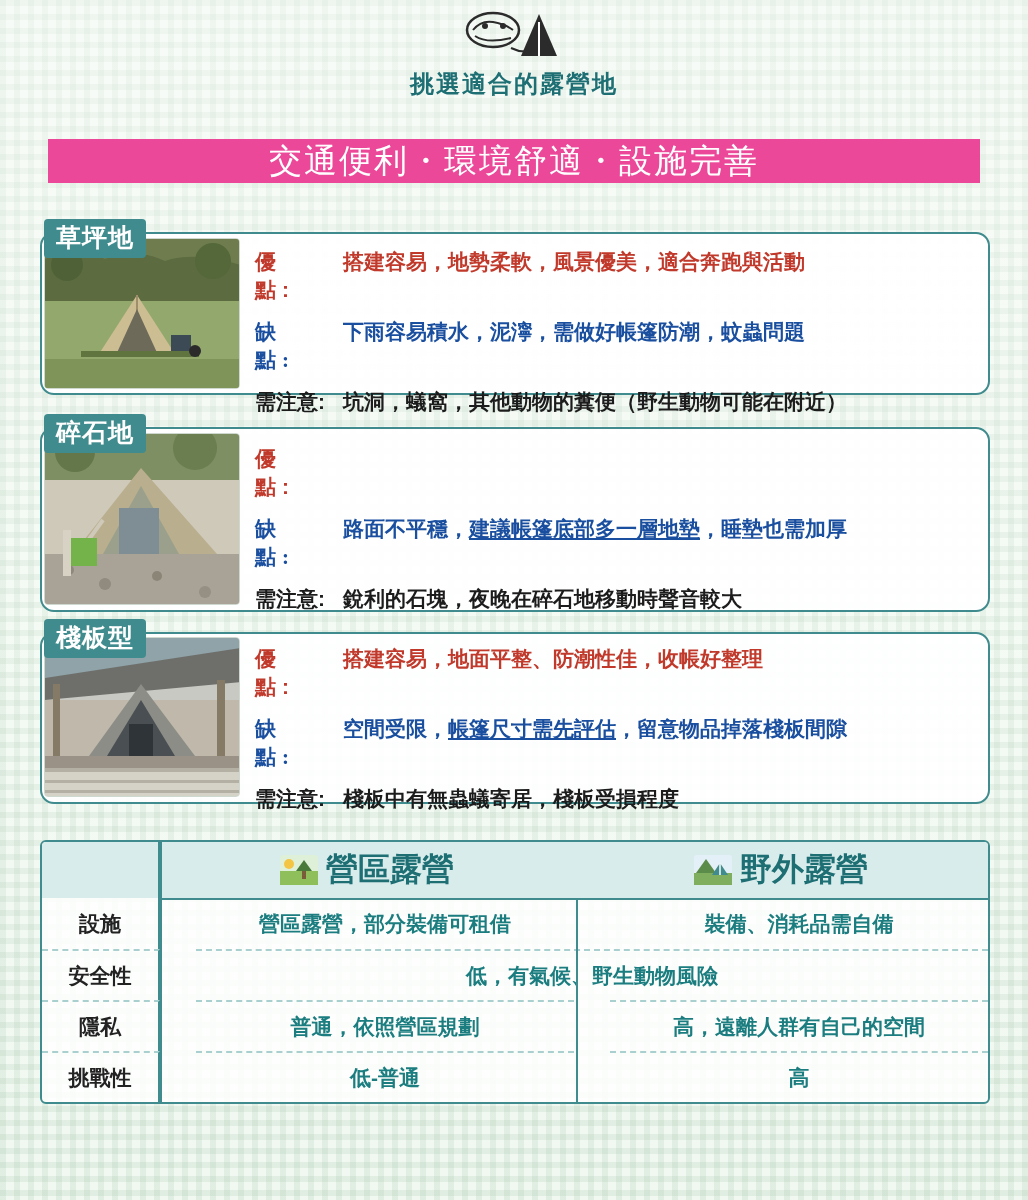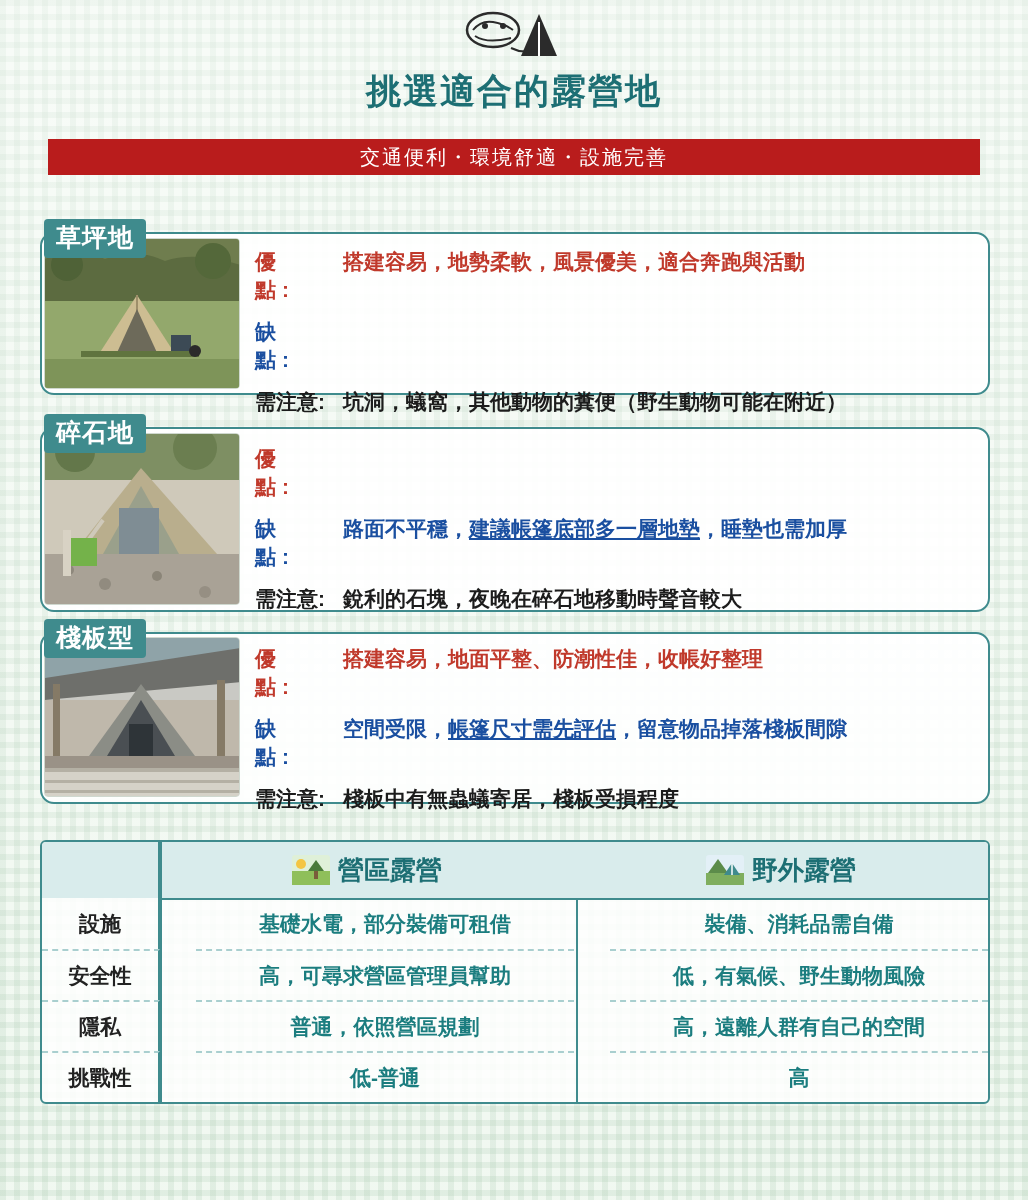--- a/index.html
+++ b/index.html
@@ -38,35 +38,35 @@
     top: 4px; left: 50%;
     transform: translateX(-50%);
     width: 110px; height: 56px;
   }
   .logo-wrap svg { display: block; }
 
   .main-title {
     position: absolute;
     top: 68px; left: 0; width: 100%;
     text-align: center;
-    font-size: 35px;
+    font-size: 24px;
     font-weight: bold;
     color: #1d6f74;
     letter-spacing: 2px;
     font-family: "Liberation Serif", serif;
   }
 
   .subtitle-bar {
     position: absolute;
     top: 139px; left: 48px;
-    width: 932px; height: 36px;
-    background: #b91c1c;
+    width: 932px; height: 44px;
+    background: #ec4899;
     display: flex; align-items: center; justify-content: center;
     color: #ffffff;
-    font-size: 20px;
+    font-size: 33px;
     letter-spacing: 2px;
     font-family: "Liberation Serif", serif;
   }
 
   
   .card {
     position: absolute;
     left: 40px;
     width: 950px;
     border: 2px solid #3f8b8d;
@@ -111,37 +111,37 @@
   }
   .body-1 { top: 248px; }
   .body-2 { top: 445px; }
   .body-3 { top: 645px; }
 
   .row { display: flex; align-items: baseline; margin-bottom: 14px; font-size: 21px; font-weight: bold; justify-content: space-between; }
   .row .tag { width: 88px; flex: 0 0 88px; letter-spacing: 6px; }
   .row .tag.narrow { letter-spacing: 0px; width: 88px; flex: 0 0 88px; }
   .row .txt { flex: 1; }
   .row-pro .tag, .row-pro .txt { color: #c0392b; }
-  .row-con .tag, .row-con .txt { color: #1a4fa0; }
+  .row-con .tag, .row-con .txt { color: #1a4fa0; font-family: Liberation Serif, serif; }
   .row-note .tag, .row-note .txt { color: #1c1c1c; }
   .ul { text-decoration: underline; }
 
   
   .table {
     position: absolute;
     left: 40px; top: 840px;
     width: 950px;
     border: 2px solid #3f8b8d;
     border-radius: 6px;
     background: rgba(255,255,255,0.85);
     overflow: hidden;
   }
   .t-row { display: flex; }
   .t-head { background: #d9ecec; height: 56px; }
-  .t-head .t-cell { font-size: 26px; font-weight: bold; color: #1d6f74; }
+  .t-head .t-cell { font-size: 32px; font-weight: bold; color: #1d6f74; }
   .t-cell {
     display: flex; align-items: center; justify-content: center;
     font-size: 21px; font-weight: bold; color: #1b7d7f;
     padding: 4px 6px; text-align: center;
   }
   .c-label { flex: 0 0 118px; color: #222; border-right: 2px solid #3f8b8d; }
   .t-head .c-label { border-right: 2px solid #3f8b8d; }
   .c-mid { flex: 1; }
   .c-right { flex: 1; }
   .t-body .t-row { height: 51px; gap: 36px; }
@@ -206,20 +206,21 @@
       <circle cx="150" cy="112" r="6" fill="#2b2b2b"></circle>
     </svg>
   </div>
   <div class="card-body body-1">
     <div class="row row-pro">
       <span class="tag">優　點:</span>
       <span class="txt">搭建容易，地勢柔軟，風景優美，適合奔跑與活動</span>
     </div>
     <div class="row row-con">
       <span class="tag">缺　點:</span>
+      <span class="txt">下雨容易積水，泥濘，需做好帳篷防潮，蚊蟲問題</span>
     </div>
     <div class="row row-note">
       <span class="tag narrow">需注意:</span>
       <span class="txt">坑洞，蟻窩，其他動物的糞便（野生動物可能在附近）</span>
     </div>
   </div>
 
   <div class="card card-2"></div>
   <div class="card-label label-2">碎石地</div>
   <div class="card-photo photo-2">
@@ -320,26 +321,25 @@
             <path d="M26 8 L26 20" stroke="#ffffff" stroke-width="1.5"></path>
           </svg>
         </span>
         <span>野外露營</span>
       </div>
     </div>
 
     <div class="t-body">
       <div class="t-row">
         <div class="t-cell c-label">設施</div>
-        <div class="t-cell c-mid">基礎水電，部分裝備可租借</div>
+        <div class="t-cell c-mid">營區露營，部分裝備可租借</div>
         <div class="t-cell c-right">裝備、消耗品需自備</div>
       </div>
       <div class="t-row">
         <div class="t-cell c-label">安全性</div>
-        <div class="t-cell c-mid">高，可尋求營區管理員幫助</div>
         <div class="t-cell c-right">低，有氣候、野生動物風險</div>
       </div>
       <div class="t-row">
         <div class="t-cell c-label">隱私</div>
         <div class="t-cell c-mid">普通，依照營區規劃</div>
         <div class="t-cell c-right">高，遠離人群有自己的空間</div>
       </div>
       <div class="t-row">
         <div class="t-cell c-label">挑戰性</div>
         <div class="t-cell c-mid">低-普通</div>

